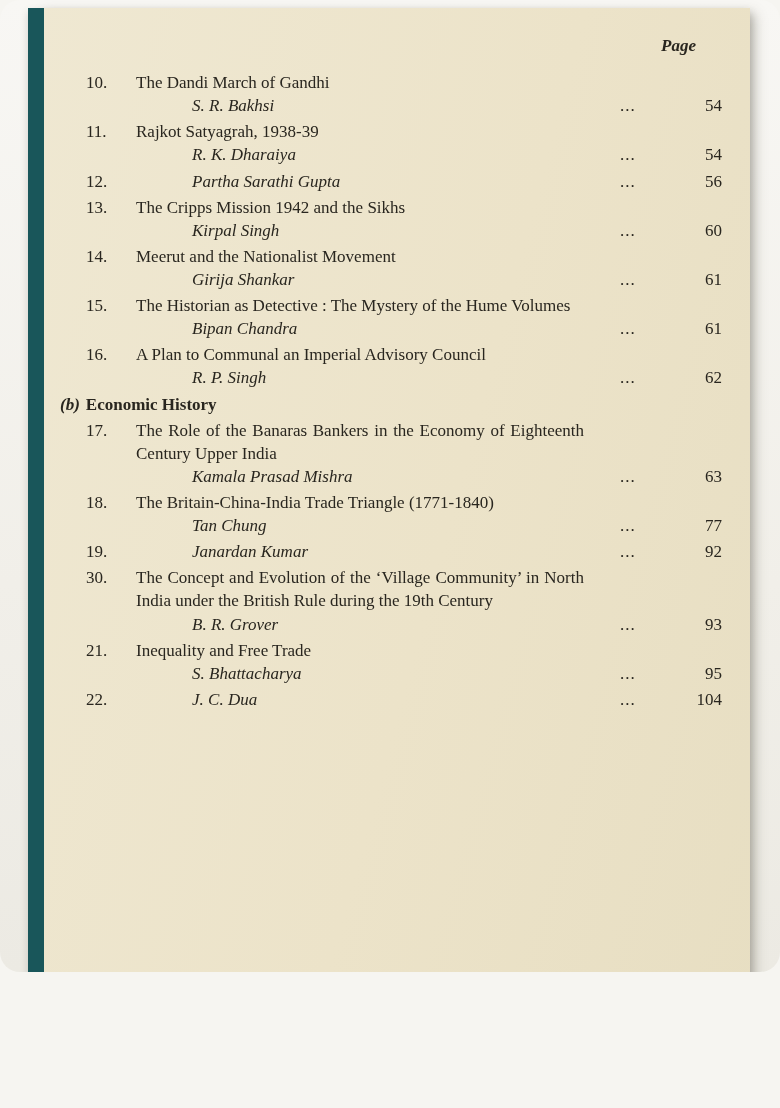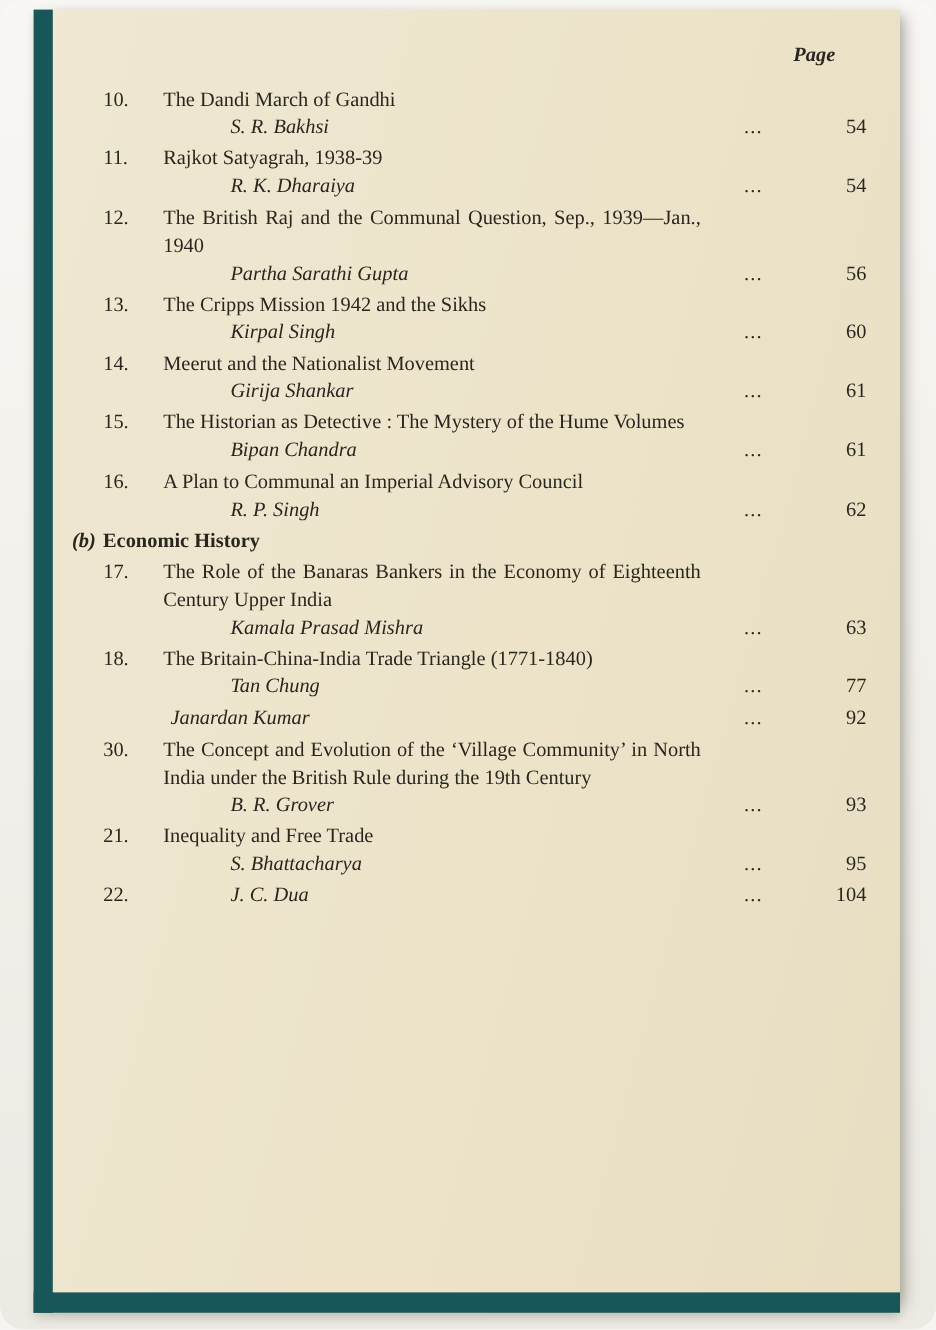--- a/index.html
+++ b/index.html
@@ -4,21 +4,21 @@
 <style>
   html, body {
     margin: 0;
     padding: 0;
     background: #f6f5f1;
     font-family: "Liberation Serif", "DejaVu Serif", serif;
   }
   .scan {
     position: relative;
     width: 780px;
-    height: 1108px;
+    height: 972px;
     background: linear-gradient(180deg, #f8f7f4 0%, #f1efe9 60%, #eceae3 100%);
     overflow: hidden;
     border-radius: 20px;
   }
   .paper {
     position: absolute;
     left: 28px;
     top: 8px;
     width: 722px;
     height: 1086px;
@@ -129,21 +129,20 @@
                 <span class="entry-author">R. K. Dharaiya</span>
                 <span class="spacer"></span>
                 <span class="entry-dots">...</span>
                 <span class="entry-page">54</span>
               </div>
             </div>
           </div>
           <div class="entry">
             <div class="entry-num">12.</div>
             <div class="entry-body">
-              <div class="entry-title">The British Raj and the Communal Question, Sep., 1939—Jan., 1940</div>
               <div class="author-row">
                 <span class="entry-author">Partha Sarathi Gupta</span>
                 <span class="spacer"></span>
                 <span class="entry-dots">...</span>
                 <span class="entry-page">56</span>
               </div>
             </div>
           </div>
           <div class="entry">
             <div class="entry-num">13.</div>
@@ -212,20 +211,21 @@
               <div class="entry-title">The Britain-China-India Trade Triangle (1771-1840)</div>
               <div class="author-row">
                 <span class="entry-author">Tan Chung</span>
                 <span class="spacer"></span>
                 <span class="entry-dots">...</span>
                 <span class="entry-page">77</span>
               </div>
             </div>
           </div>
           <div class="entry">
+            <div class="entry-num">19.</div>
             <div class="entry-body">
               <div class="author-row">
                 <span class="entry-author">Janardan Kumar</span>
                 <span class="spacer"></span>
                 <span class="entry-dots">...</span>
                 <span class="entry-page">92</span>
               </div>
             </div>
           </div>
           <div class="entry">

